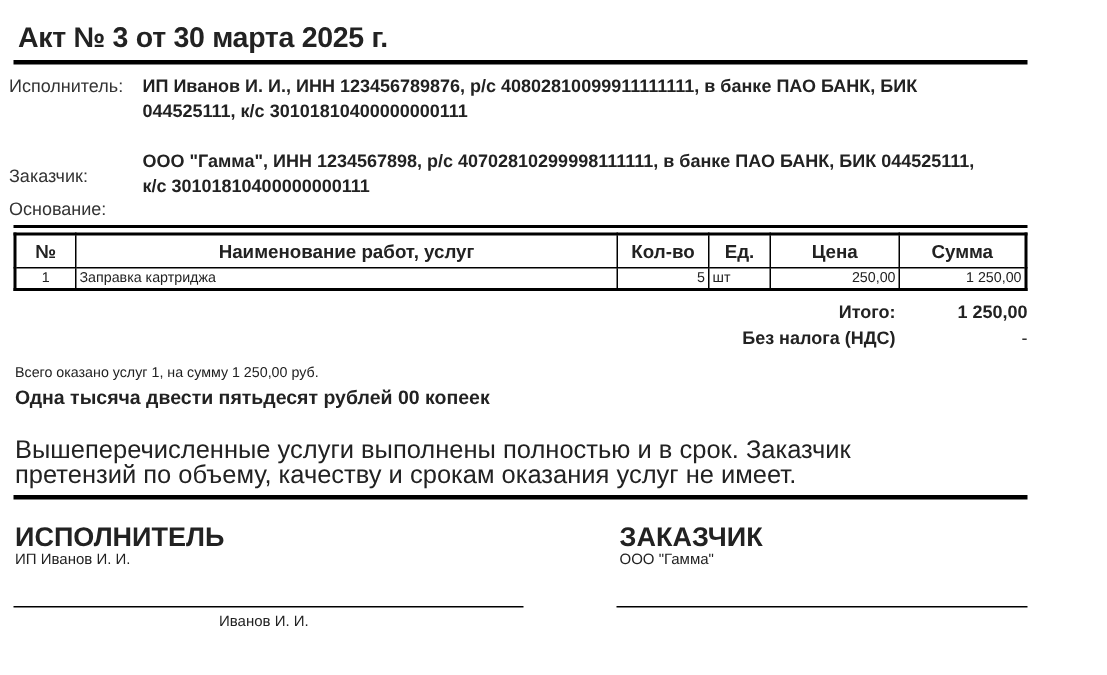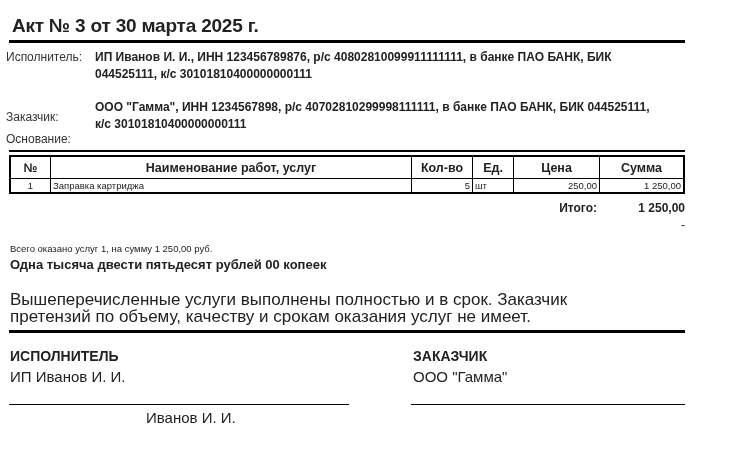--- a/index.html
+++ b/index.html
@@ -29,22 +29,22 @@
   }
   table.items th { border-bottom: 1px solid #000; }
   .num { text-align: right; }
   .center { text-align: center; }
   .totals { position: absolute; right: 53px; font-size: 12px; font-weight: bold; color: #222; }
   .totals .lbl { position: absolute; right: 88px; white-space: nowrap; text-align: right; }
   .totals .val { position: absolute; right: 0; white-space: nowrap; }
   .small { position: absolute; left: 10px; font-size: 9.5px; color: #222; }
   .sum-words { position: absolute; left: 10px; font-size: 13px; font-weight: bold; color: #222; }
   .statement { position: absolute; left: 10px; width: 680px; font-size: 17px; line-height: 17px; color: #222; }
-  .sig-head { position: absolute; font-size: 14px; font-weight: bold; color: #222; }
-  .sig-name { position: absolute; font-size: 15px; color: #222; }
+  .sig-head { position: absolute; font-size: 18px; font-weight: bold; color: #222; }
+  .sig-name { position: absolute; font-size: 10px; color: #222; }
   .sig-line { position: absolute; height: 1px; background: #000; }
 </style>
 </head>
 <body>
 
 <div class="title">Акт № 3 от 30 марта 2025 г.</div>
 <div class="hr-thick" style="left:9px; top:40px; width:676px;"></div>
 
 <div class="party-row" style="top:49px; width:700px; height:36px;">
   <span class="party-label" style="top:0;">Исполнитель:</span>
@@ -83,20 +83,21 @@
       <td class="num">1 250,00</td>
     </tr>
   </tbody>
 </table>
 
 <div class="totals" style="top:201px; width:300px; height:16px;">
   <span class="lbl">Итого:</span>
   <span class="val">1 250,00</span>
 </div>
 <div class="totals" style="top:218px; width:300px; height:16px;">
+  <span class="lbl">Без налога (НДС)</span>
   <span class="val" style="font-weight:normal;">-</span>
 </div>
 
 <div class="small" style="top:243px;">Всего оказано услуг 1, на сумму 1 250,00 руб.</div>
 <div class="sum-words" style="top:257px;">Одна тысяча двести пятьдесят рублей 00 копеек</div>
 
 <div class="statement" style="top:291px; width:640px;">Вышеперечисленные услуги выполнены полностью и в срок. Заказчик претензий по объему, качеству и срокам оказания услуг не имеет.</div>
 
 <div class="hr-thick" style="left:9px; top:330px; width:676px;"></div>
 

